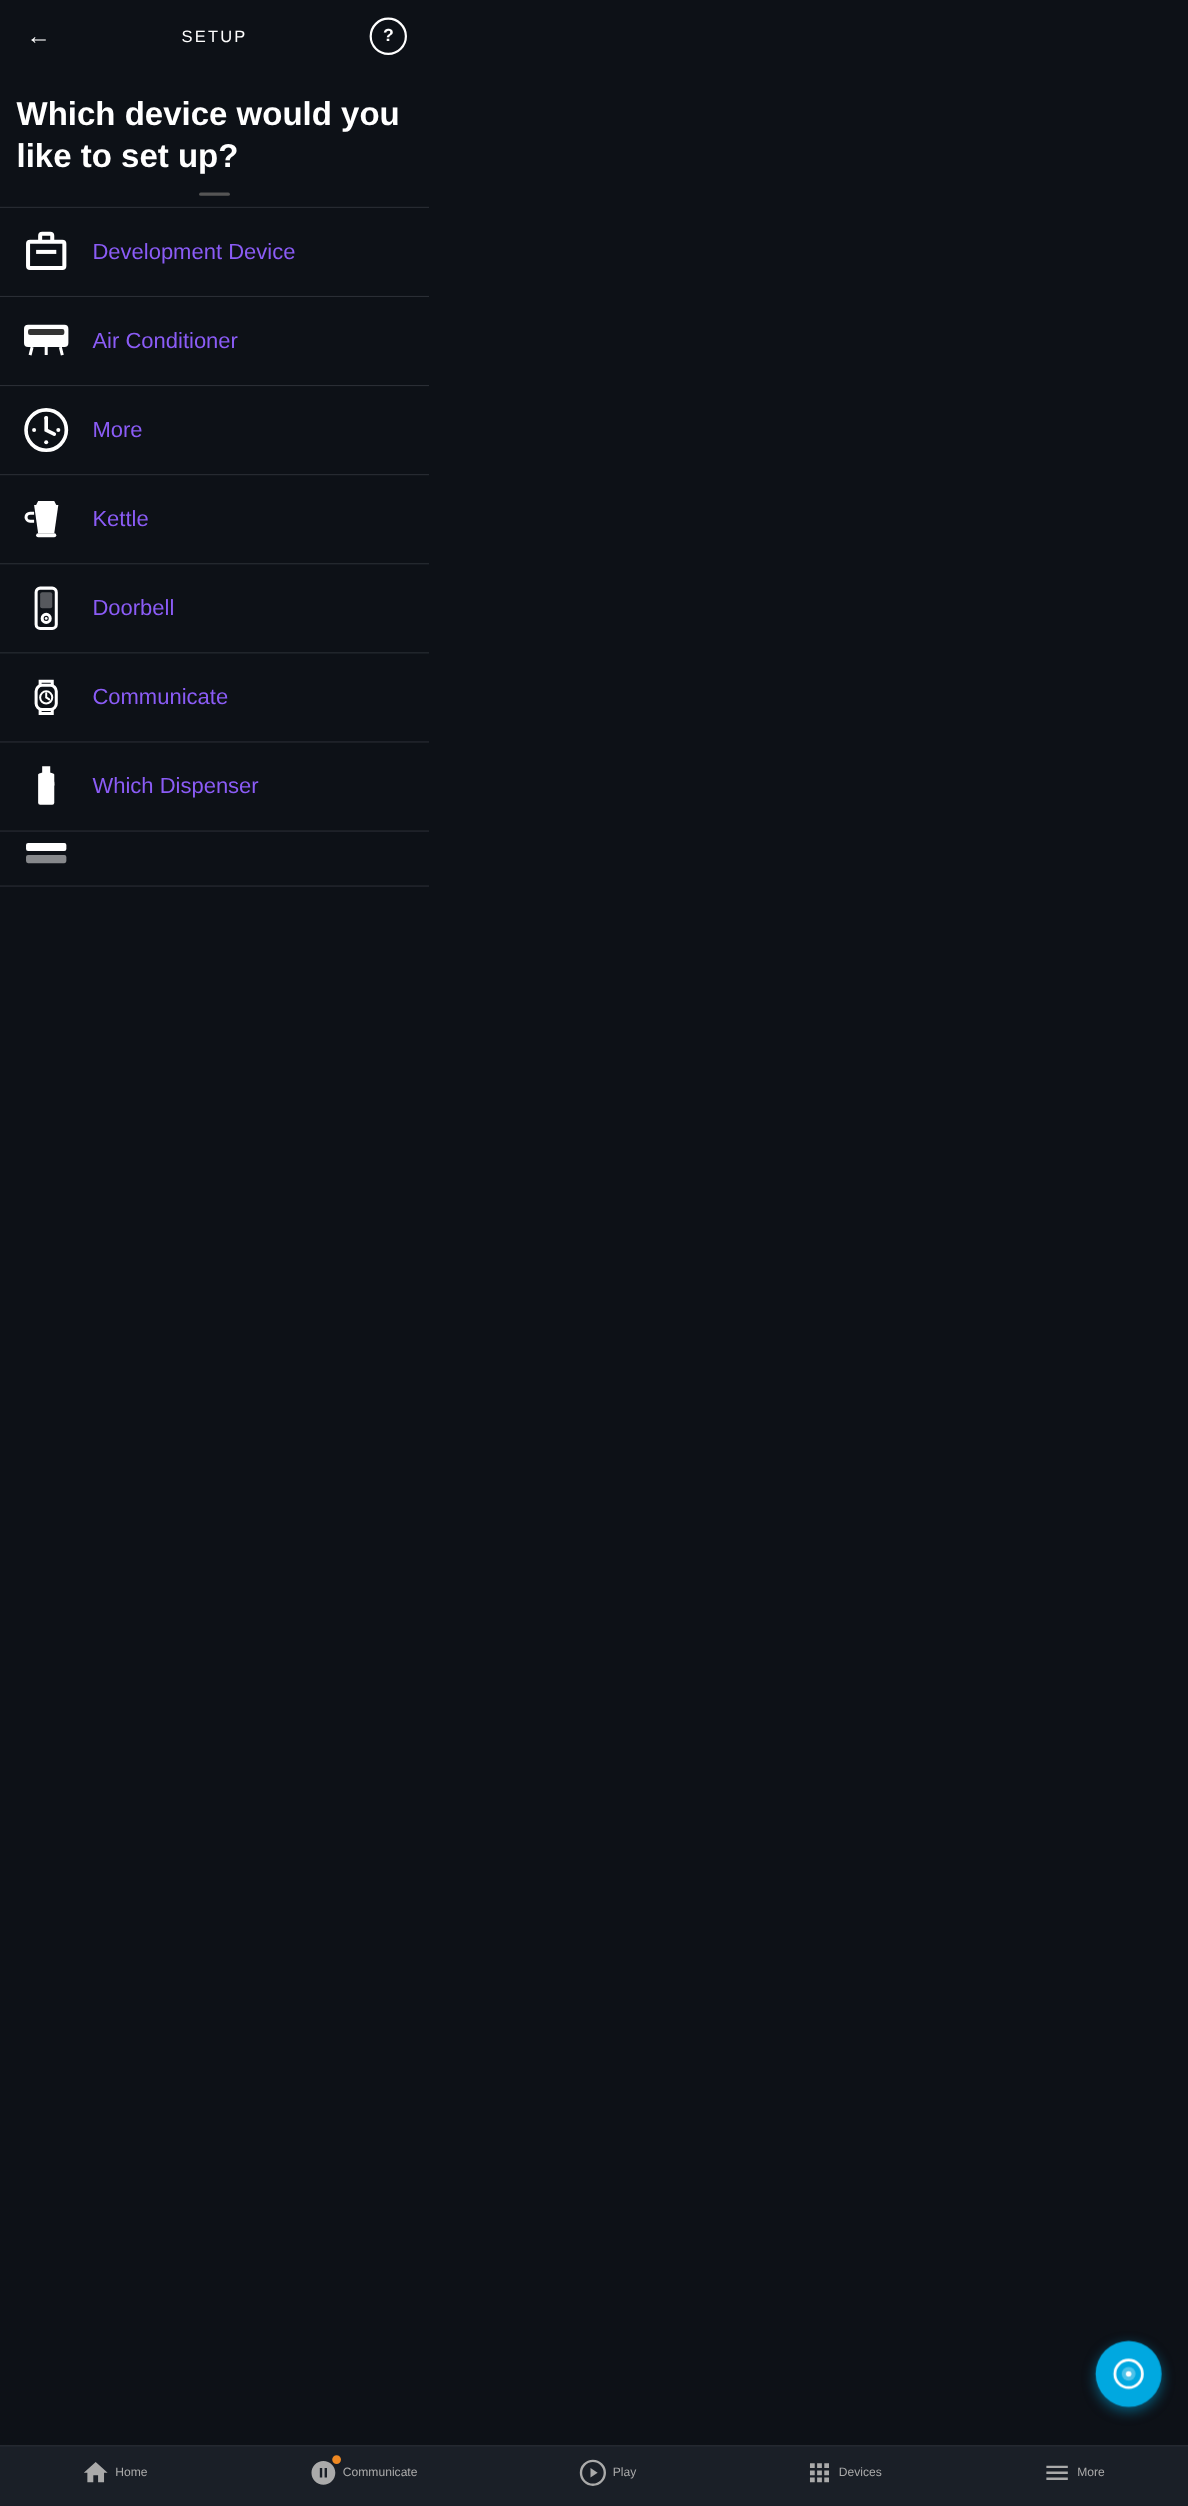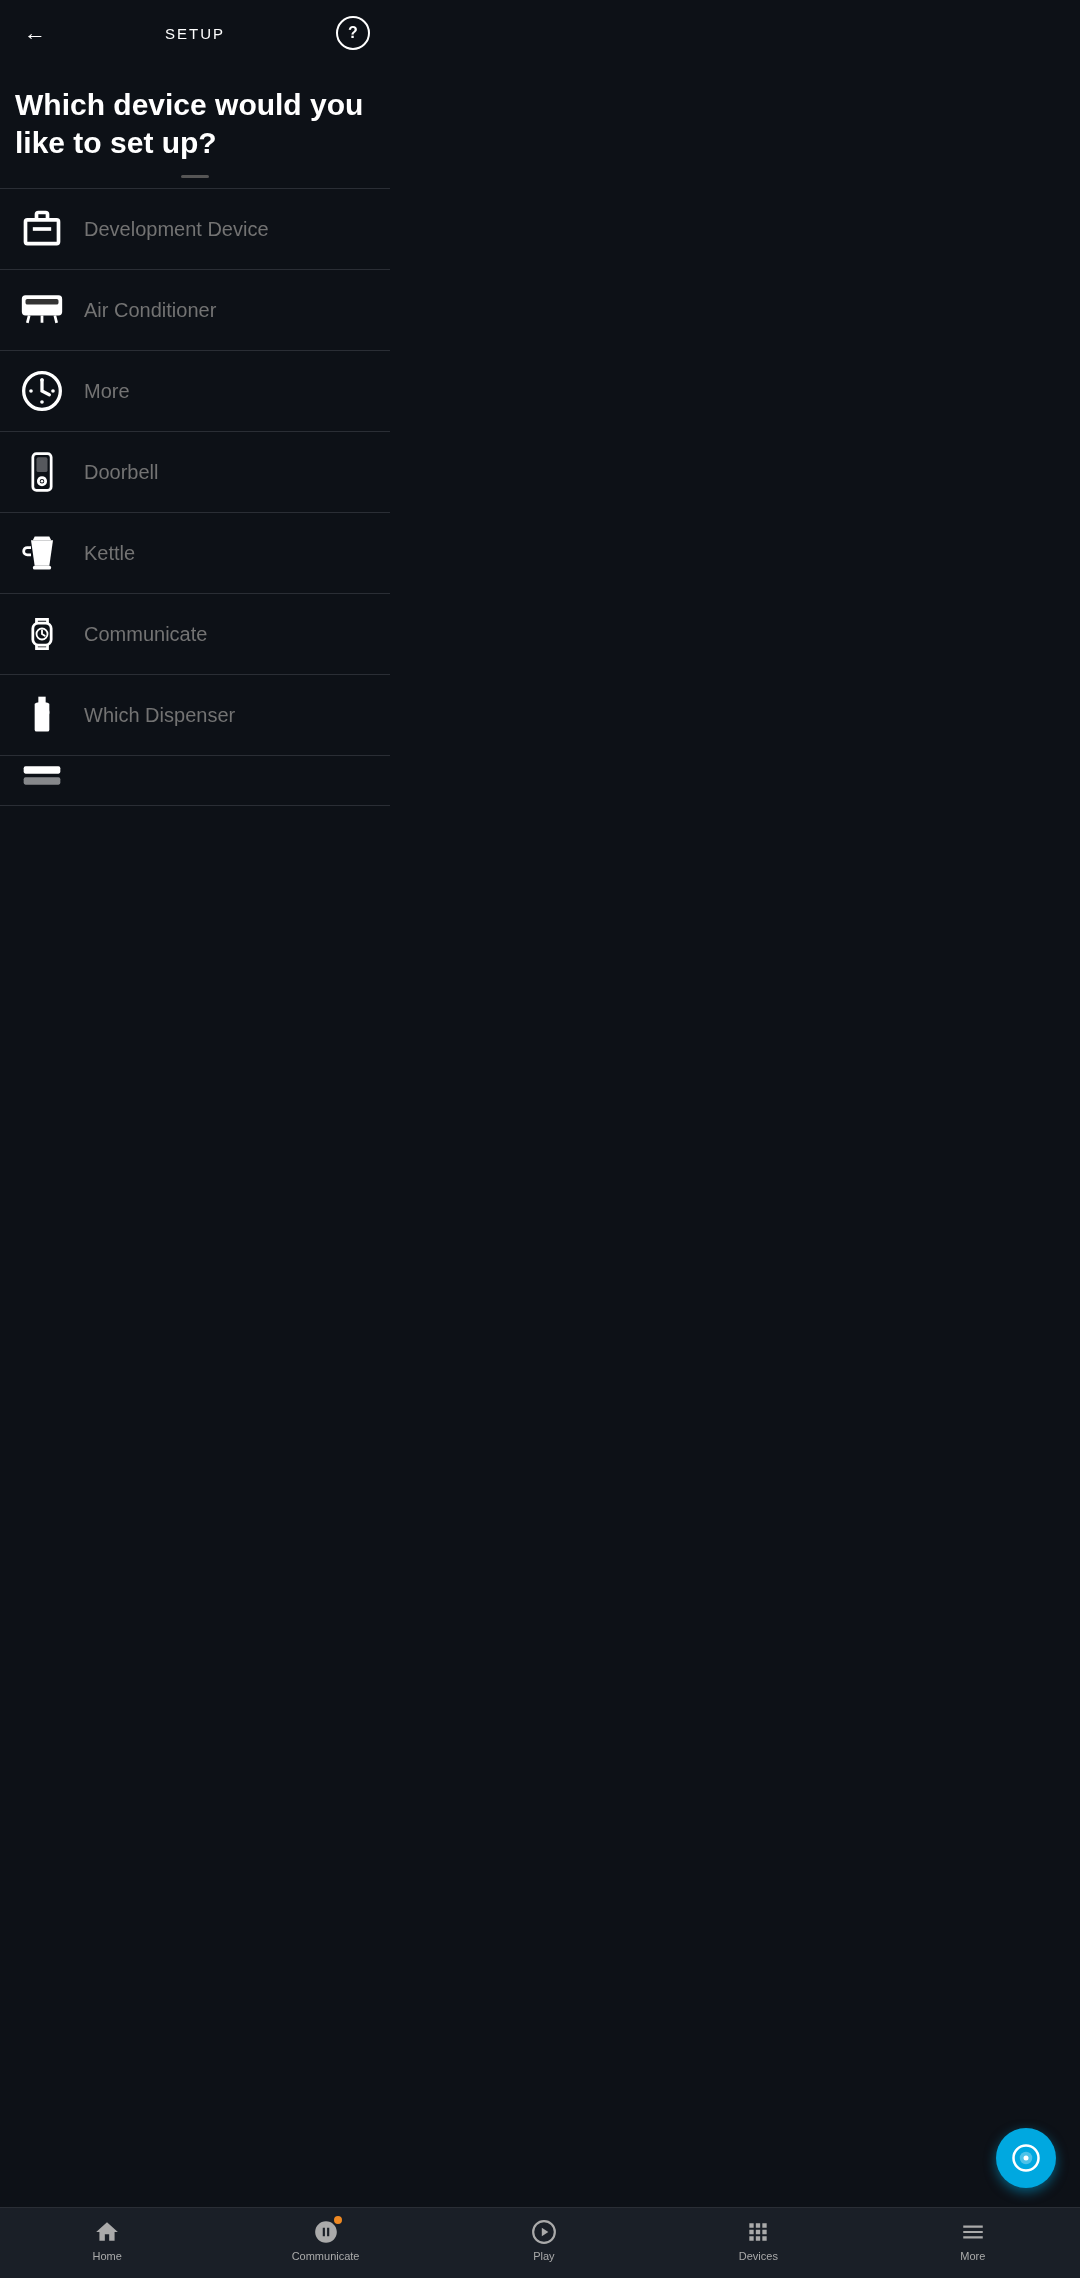--- a/index.html
+++ b/index.html
@@ -108,21 +108,21 @@
     }
 
     .device-icon svg {
       width: 44px;
       height: 44px;
       fill: #ffffff;
     }
 
     .device-name {
       font-size: 20px;
-      color: #737373;
+      color: #8b5cf6;
       font-weight: 400;
     }
 
     
     .fab {
       position: fixed;
       bottom: 90px;
       right: 24px;
       width: 60px;
       height: 60px;
@@ -152,21 +152,20 @@
       background: #1a1f27;
       display: flex;
       justify-content: space-around;
       align-items: center;
       padding: 10px 0 16px 0;
       border-top: 1px solid #2a2e35;
     }
 
     .nav-item {
       display: flex;
-      flex-direction: column;
       align-items: center;
       gap: 4px;
       cursor: pointer;
       min-width: 60px;
       position: relative;
     }
 
     .nav-icon {
       width: 28px;
       height: 28px;
@@ -255,39 +254,39 @@
         <circle cx="12" cy="6" r="1"></circle>
         <circle cx="12" cy="18" r="1"></circle>
       </svg>
     </div>
     <span class="device-name">More</span>
   </li>
 
   <li class="device-item">
     <div class="device-icon">
       <svg viewBox="0 0 24 24" xmlns="http://www.w3.org/2000/svg">
+        <path d="M8 3h8l1 2H7L8 3z"></path>
+        <path d="M6 5h12l-2 14H8L6 5z"></path>
+        <path d="M6 9H4a2 2 0 0 0 0 4h2" stroke="#fff" stroke-width="1.5" fill="none"></path>
+        <rect x="7" y="19" width="10" height="2" rx="1"></rect>
+      </svg>
+    </div>
+    <span class="device-name">Kettle</span>
+  </li>
+
+  <li class="device-item">
+    <div class="device-icon">
+      <svg viewBox="0 0 24 24" xmlns="http://www.w3.org/2000/svg">
         <rect x="7" y="2" width="10" height="20" rx="2" fill="none" stroke="#fff" stroke-width="1.5"></rect>
         <rect x="9" y="4" width="6" height="8" rx="1" fill="#fff" opacity="0.3"></rect>
         <circle cx="12" cy="17" r="2" fill="none" stroke="#fff" stroke-width="1.5"></circle>
         <circle cx="12" cy="17" r="0.7" fill="#fff"></circle>
       </svg>
     </div>
     <span class="device-name">Doorbell</span>
-  </li>
-
-  <li class="device-item">
-    <div class="device-icon">
-      <svg viewBox="0 0 24 24" xmlns="http://www.w3.org/2000/svg">
-        <path d="M8 3h8l1 2H7L8 3z"></path>
-        <path d="M6 5h12l-2 14H8L6 5z"></path>
-        <path d="M6 9H4a2 2 0 0 0 0 4h2" stroke="#fff" stroke-width="1.5" fill="none"></path>
-        <rect x="7" y="19" width="10" height="2" rx="1"></rect>
-      </svg>
-    </div>
-    <span class="device-name">Kettle</span>
   </li>
 
   <li class="device-item">
     <div class="device-icon">
       <svg viewBox="0 0 24 24" xmlns="http://www.w3.org/2000/svg">
         <rect x="7" y="6" width="10" height="12" rx="3" fill="none" stroke="#fff" stroke-width="1.5"></rect>
         <path d="M9 6V4h6v2M9 18v2h6v-2" stroke="#fff" stroke-width="1.5" fill="none"></path>
         <circle cx="12" cy="12" r="3" fill="none" stroke="#fff" stroke-width="1"></circle>
         <path d="M12 10v2l1.5 1" stroke="#fff" stroke-width="1" fill="none" stroke-linecap="round"></path>
       </svg>

